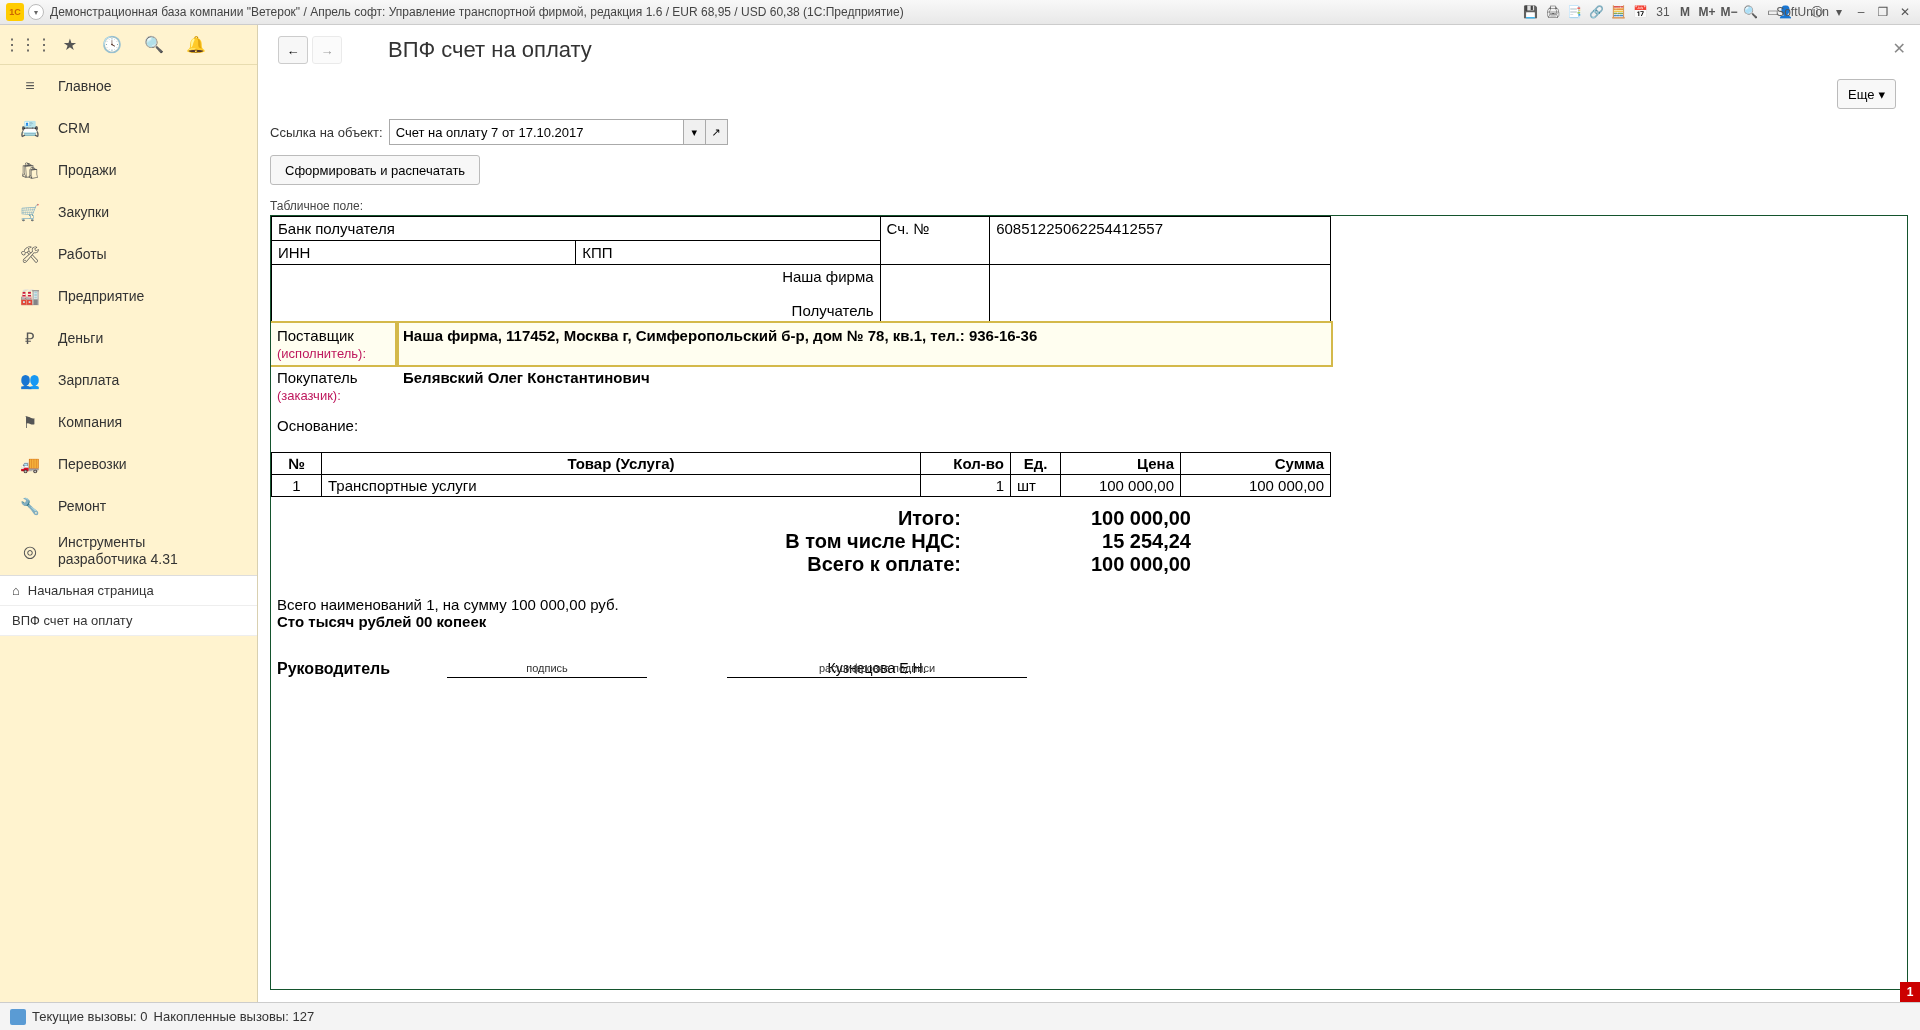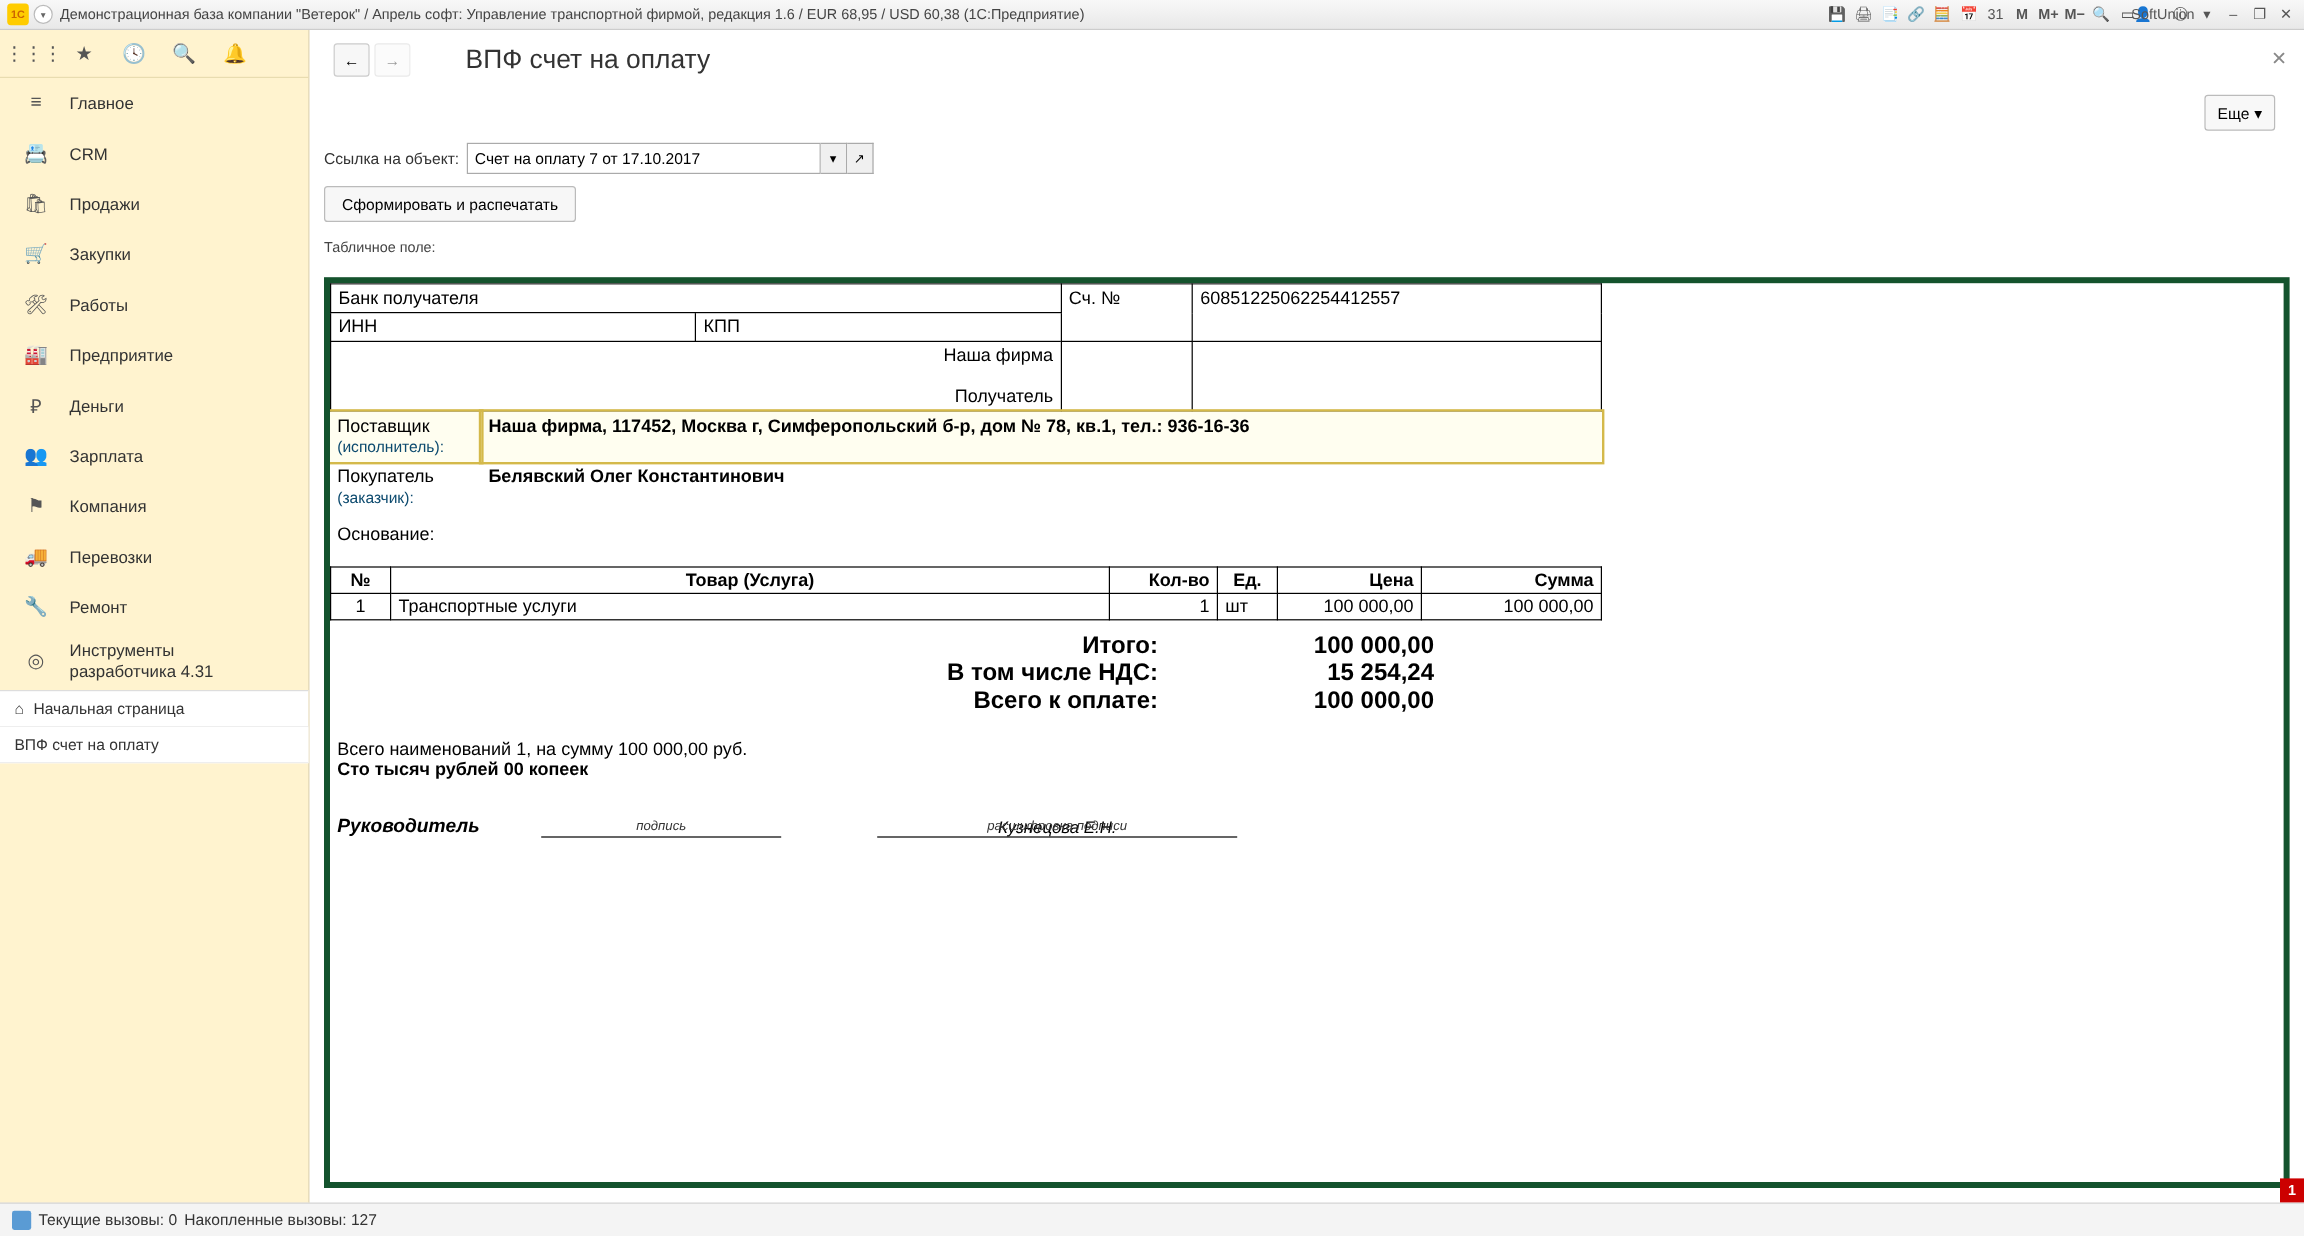--- a/index.html
+++ b/index.html
@@ -43,56 +43,56 @@
 
 .form-row { display:flex; align-items:center; padding:4px 12px; gap:6px; font-size:13px; }
 .form-row label { color:#333; }
 .link-input { display:flex; }
 .link-input input { width:295px; height:26px; border:1px solid #aaa; padding:0 6px; font-size:13px; }
 .link-input .btn { width:22px; height:26px; border:1px solid #aaa; border-left:0; background:#f0f0f0; display:inline-flex; align-items:center; justify-content:center; cursor:pointer; font-size:11px; }
 .action-btn { margin:6px 12px; height:30px; padding:0 14px; border:1px solid #bbb; border-radius:3px; background:#f7f7f7; cursor:pointer; font-size:13px; }
 .table-label { padding:8px 12px 2px; font-size:12px; color:#444; }
 
 
-.doc-scroll { margin:16px 12px 12px; border:5px solid #14532d; overflow:auto; flex:1; position:relative; background:#fff; }
+.doc-scroll { margin:0 12px 12px; border:1px solid #14532d; overflow:auto; flex:1; position:relative; background:#fff; }
 .doc-scroll::-webkit-scrollbar { width:16px; }
 .doc-scroll::-webkit-scrollbar-thumb { background:#c0c0c0; border:3px solid #f0f0f0; border-radius:8px; }
 .doc { padding:0; width:1060px; }
 
 .bank-table { border-collapse:collapse; width:100%; font-size:15px; }
 .bank-table td { border:1px solid #000; padding:3px 6px; vertical-align:top; }
 .bank-table .h50 { height:50px;text-align:right; }
 
 .doc-title { font-size:24px; font-weight:bold; padding:24px 6px 18px; }
 
 .party-tbl { border-collapse:collapse; width:100%; font-size:15px; }
 .party-tbl td { padding:4px 6px; vertical-align:top; }
 .party-tbl .lbl { width:126px; }
-.party-tbl .sub { font-size:13px; color:#0c4a6e; }
+.party-tbl .sub { font-size:13px; color:#be185d; }
 .party-tbl .highlight td { outline:2px solid #d4b94a; background:#fffef0; }
 .party-tbl .val { font-weight:bold; }
 
 .items-table { border-collapse:collapse; width:100%; margin-top:8px; font-size:15px; }
 .items-table th, .items-table td { border:1px solid #000; padding:2px 6px; }
 .items-table th { font-weight:bold; text-align:center; }
 .items-table .num { width:50px; text-align:center; }
 .items-table .qty { width:90px; text-align:right; }
 .items-table .unit { width:50px; }
 .items-table .price { width:120px; text-align:right; }
 .items-table .sum { width:150px; text-align:right; }
 
 .totals { margin-top:10px; font-size:20px; font-weight:bold; }
 .totals .row { display:flex; }
 .totals .lbl { width:700px; text-align:right; padding-right:10px; }
 .totals .val { width:260px; text-align:right; padding-right:40px; }
 
 .summary { margin-top:20px; font-size:15px; padding:0 6px; }
 .summary .words { font-weight:bold; }
 
-.sign-row { margin-top:30px; display:flex; align-items:flex-end; padding:0 6px; gap:20px;font-style:italic; }
+.sign-row { margin-top:30px; display:flex; padding:0 6px; gap:20px; }
 .sign-row .role { font-weight:bold; font-size:16px; width:150px; }
 .sign-row .line { border-bottom:1px solid #000; width:200px; text-align:center; font-size:14px; position:relative; }
 .sign-row .caption { position:absolute; top:2px; left:0; right:0; text-align:center; font-size:11px; color:#333; }
 
 
 .statusbar { height:28px; background:#f4f4f4; border-top:1px solid #ccc; display:flex; align-items:center; padding:0 10px; font-size:13px; color:#333; gap:6px; }
 .statusbar .sb-icon { width:16px; height:16px; background:#5a9bd4; border-radius:2px; display:inline-block; }
 .red-badge { position:absolute; right:0; bottom:28px; width:20px; height:20px; background:#cc0000; color:#fff; display:flex; align-items:center; justify-content:center; font-size:12px; font-weight:bold; }
 .basis-row td { padding-top:10px; padding-bottom:10px; }
 </style>

